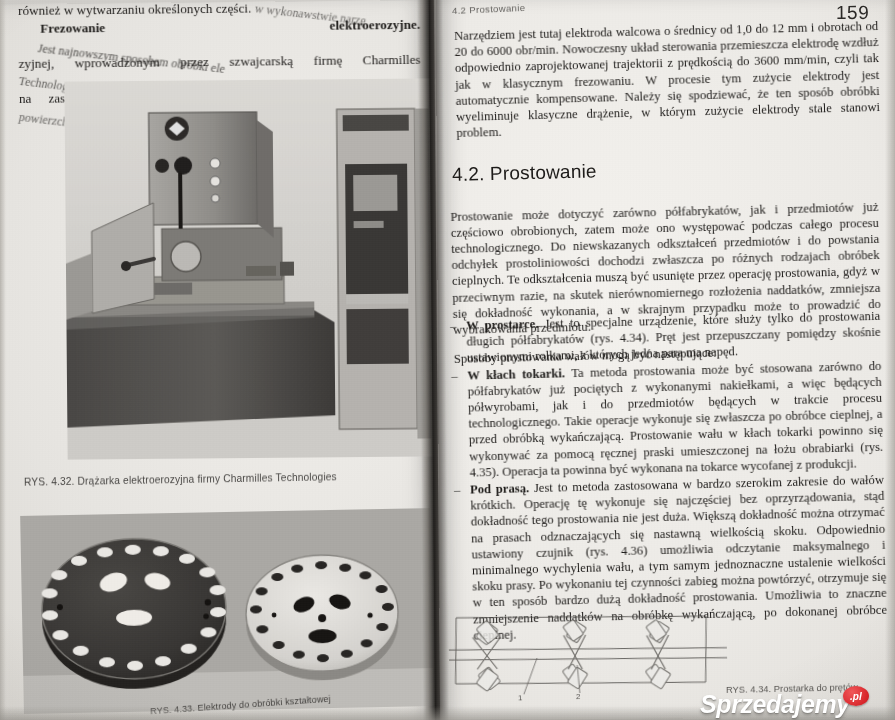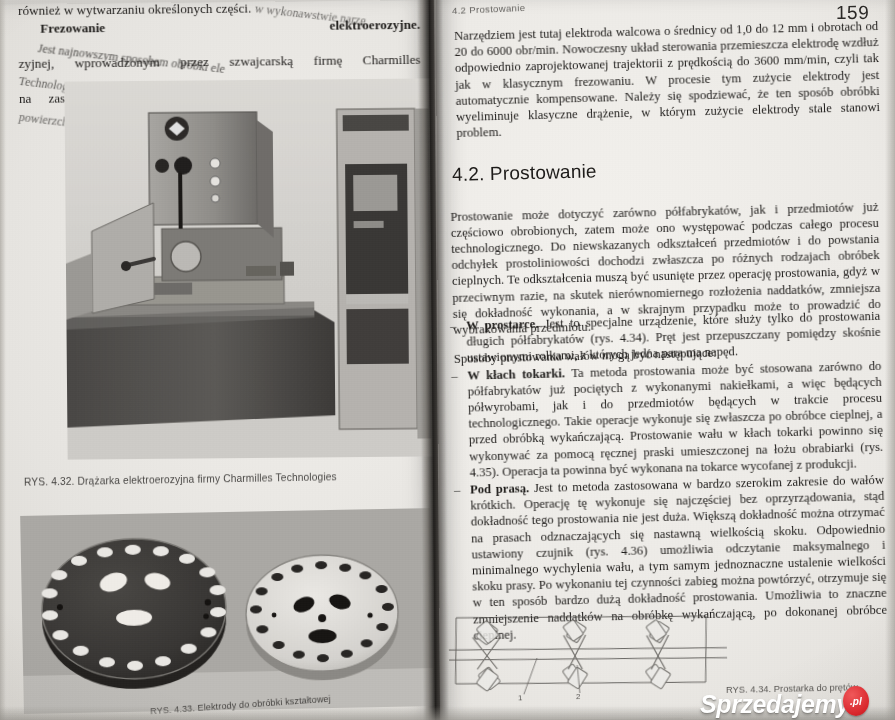--- a/index.html
+++ b/index.html
@@ -278,21 +278,21 @@
     color: #ffffff;
     letter-spacing: -.4px;
     text-shadow:
        0 1px 0 rgba(120,118,114,.55),
        0 2px 3px rgba(80,78,74,.45);
   }
   .watermark .wm-badge {
     margin-left: -7px;
     margin-top: -4px;
     width: 26px;
-    height: 30px;
+    height: 20px;
     border-radius: 50%;
     background: radial-gradient(circle at 35% 30%, #f0585a, #d8262b 70%, #b51d22 100%);
     color: #fff;
     font-family: "Liberation Sans", sans-serif;
     font-size: 10px;
     font-weight: bold;
     font-style: italic;
     display: flex;
     align-items: center;
     justify-content: center;

